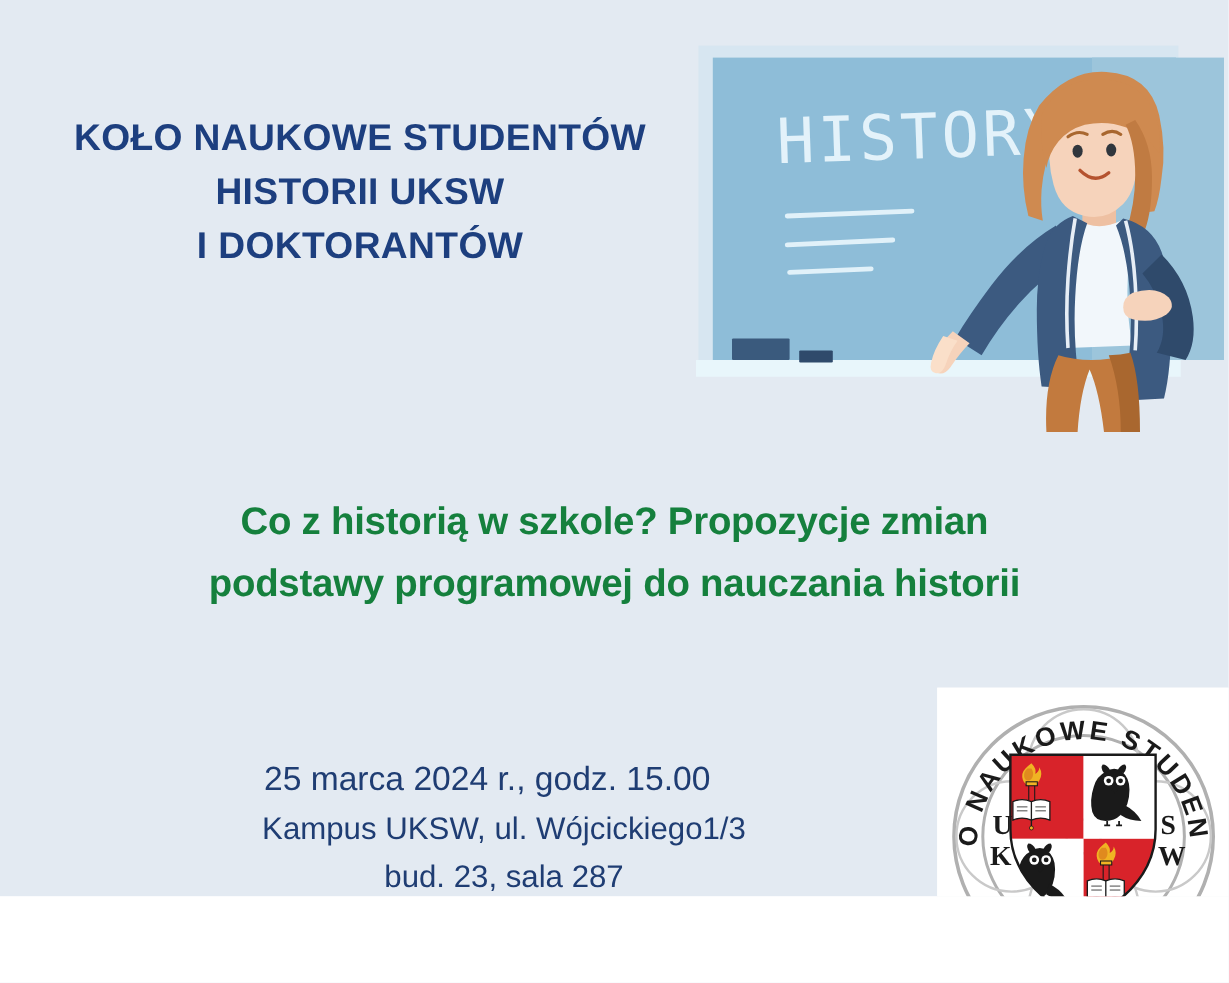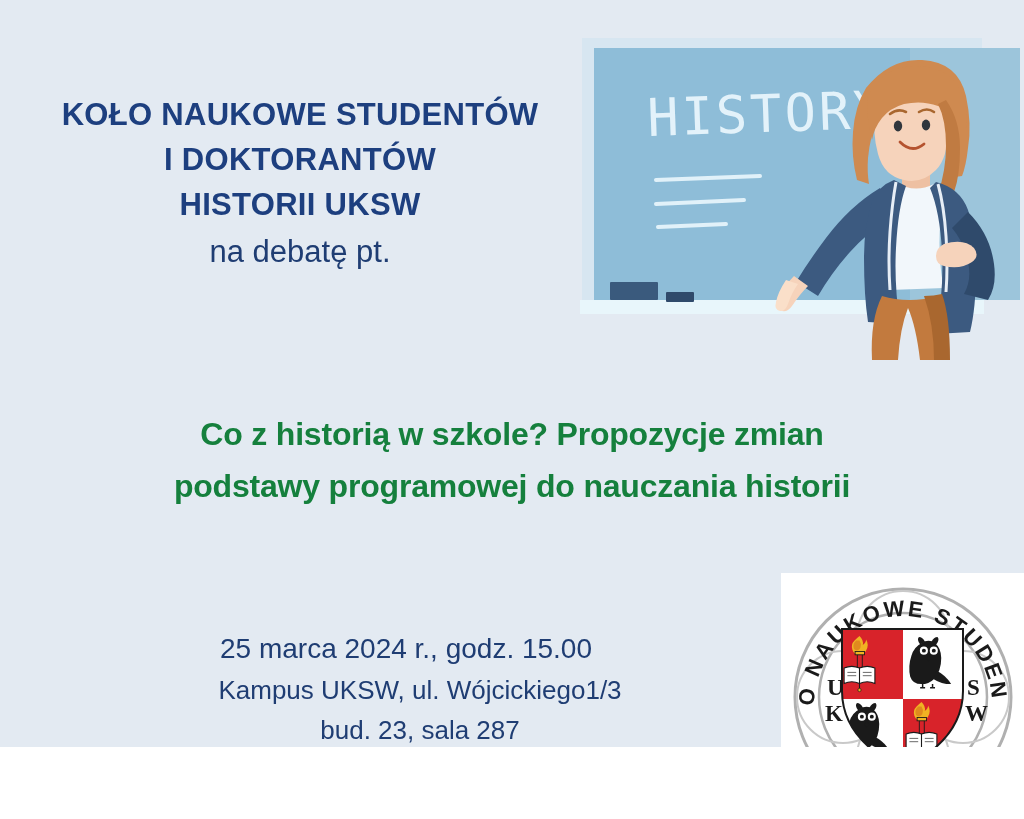--- a/index.html
+++ b/index.html
@@ -102,23 +102,22 @@
   }
   .logo-box svg { display: block; width: 100%; height: 100%; }
 </style>
 </head>
 <body>
 
 <div id="poster">
 
   <div class="header-block">
     <span class="hl">KOŁO NAUKOWE STUDENTÓW</span>
+    <span class="hl">HISTORII UKSW</span>
     <span class="hl">I DOKTORANTÓW</span>
-    <span class="hl">HISTORII UKSW</span>
-    <span class="hl-light">na debatę pt.</span>
   </div>
 
   <div class="red-title">
     <span>Co z historią w szkole? Propozycje zmian</span>
     <span>podstawy programowej do nauczania historii</span>
   </div>
 
   <div class="details">
     <span class="d-bold">25 marca 2024 r., godz. 15.00</span>
     <span class="d-reg">Kampus UKSW, ul. Wójcickiego1/3</span>

